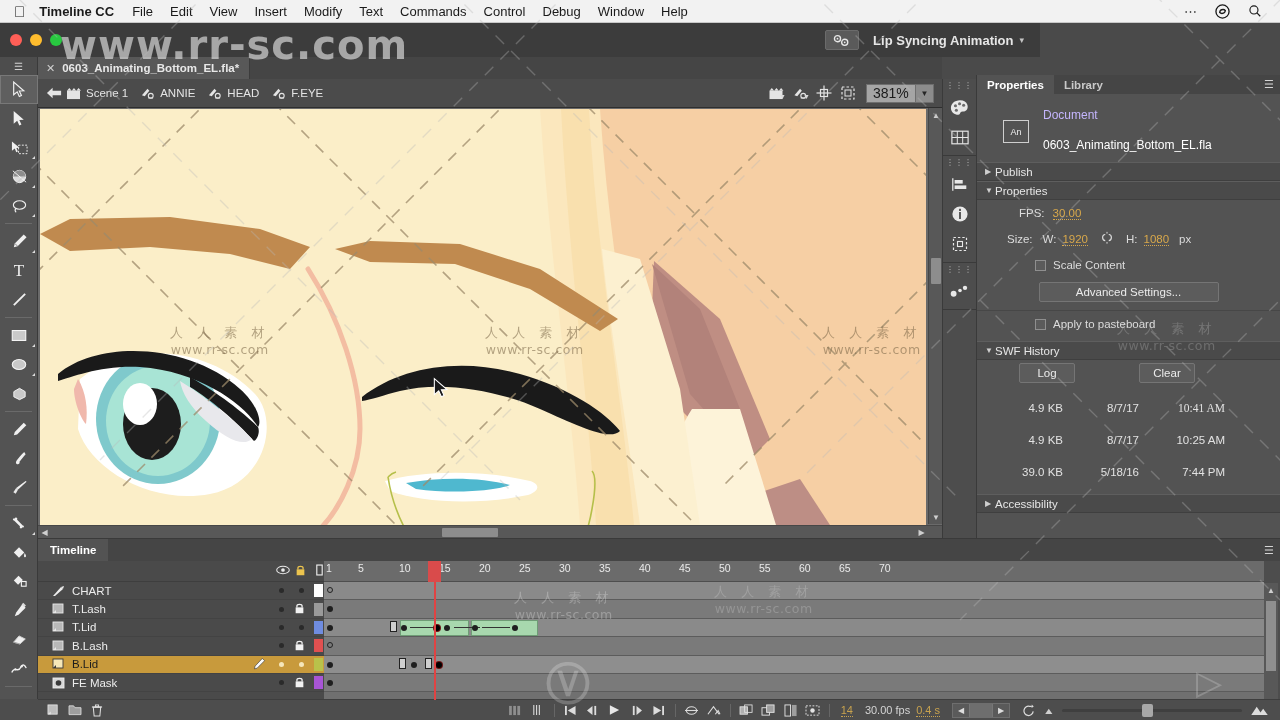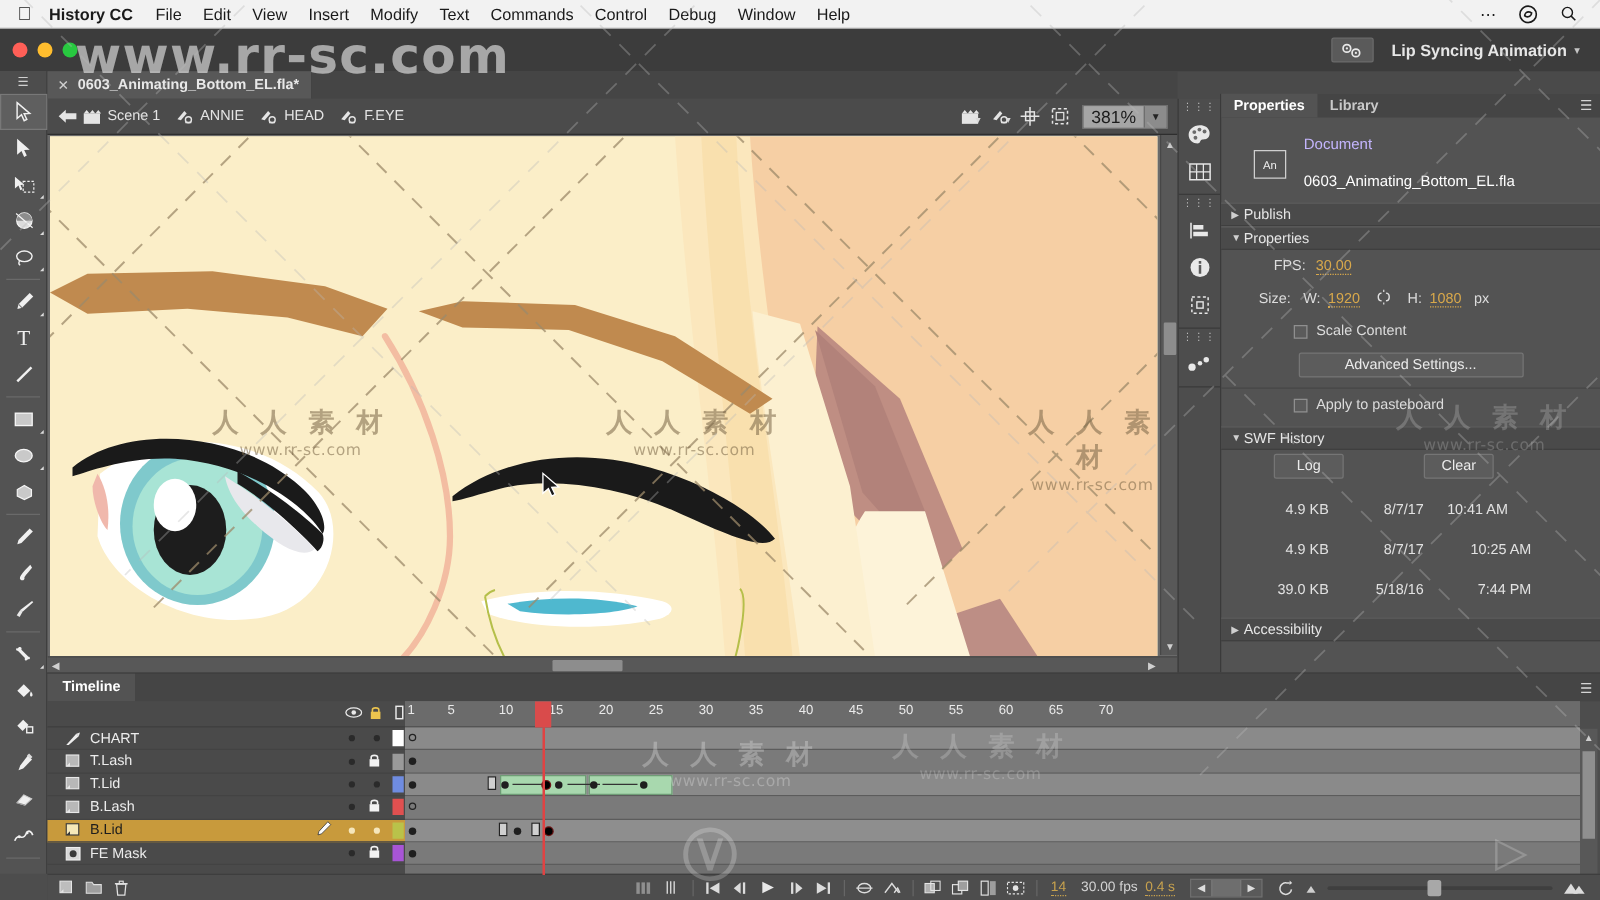--- a/index.html
+++ b/index.html
@@ -21,21 +21,21 @@
     border-bottom: 1px solid #c8c8c8;
   }
   .osbar .apple { margin: 0 14px 0 14px; font-size: 15px; line-height: 1; }
   .osbar .appname { font-weight: bold; margin-right: 18px; }
   .osbar .mi { margin-right: 17px; white-space: nowrap; }
   .osbar .spacer { flex: 1; }
   .osbar .right-ic { margin-right: 18px; font-size: 13px; display:flex; align-items:center;}
 
   
   .titlebar {
-    position: absolute; left: 0; top: 23px; width: 1280px; height: 34px;
+    position: absolute; left: 0; top: 23px; width: 1040px; height: 34px;
     background: #3c3c3c;
     display: flex; align-items: center;
   }
   .traffic { display: flex; gap: 8px; margin-left: 10px; }
   .dot { width: 12px; height: 12px; border-radius: 50%; }
   .dot.r { background: #ff5f57; }
   .dot.y { background: #ffbd2e; }
   .dot.g { background: #28c940; }
   .tb-spacer { flex: 1; }
   .ws-btn {
@@ -129,21 +129,21 @@
     border-top: 1px solid #474747;
   }
   .sb-h .thumb { position: absolute; left: 404px; top: 2px; width: 56px; height: 9px; background: #8d8d8d; border-radius: 1px;}
   .sb-h .ar { position:absolute; top:0; width:13px; height:13px; display:flex; align-items:center; justify-content:center; color:#cfcfcf; font-size:8px;}
 
   
   .wm {
     position: absolute; text-align: center; color: rgba(120,100,70,.55);
     pointer-events: none; font-family: "DejaVu Sans", sans-serif;
   }
-  .wm .cn { font-size: 21px; letter-spacing: 5px; font-weight: bold; }
+  .wm .cn { font-size: 13px; letter-spacing: 5px; font-weight: normal; }
   .wm .url { font-size: 12.5px; letter-spacing: .5px; }
   .wm-dark { color: rgba(235,235,235,.22); }
   .wm-big {
     position: absolute; color: rgba(255,255,255,.55); font-size: 40px;
     font-weight: bold; font-family: "DejaVu Sans", sans-serif; letter-spacing: 1px;
     pointer-events: none;
   }
 
   
   .diag { position: absolute; left:0; top:0; width: 1280px; height: 720px; pointer-events: none; }
@@ -259,21 +259,21 @@
     position: absolute; left: 0; top: 699px; width: 38px; height: 21px; background: #4d4d4d;
   }
 </style>
 </head>
 <body>
 
 <div id="app">
 
   <div class="osbar">
     <span class="apple"></span>
-    <span class="appname">History CC</span>
+    <span class="appname">Timeline CC</span>
     <span class="mi">File</span>
     <span class="mi">Edit</span>
     <span class="mi">View</span>
     <span class="mi">Insert</span>
     <span class="mi">Modify</span>
     <span class="mi">Text</span>
     <span class="mi">Commands</span>
     <span class="mi">Control</span>
     <span class="mi">Debug</span>
     <span class="mi">Window</span>
@@ -771,21 +771,21 @@
     </div>
 
     <div class="prow" style="padding-left:0; height:26px;">
       <span class="btn" style="width:56px;margin-left:42px;margin-right:64px;">Log</span>
       <span class="btn" style="width:56px;">Clear</span>
     </div>
 
     <div class="hist-row">
       <span style="width:86px;text-align:right;">4.9 KB</span>
       <span style="width:76px;text-align:right;">8/7/17</span>
-      <span style="width:86px;text-align:center;">10:41 AM</span>
+      <span style="width:86px;text-align:right;font-family:Liberation Serif, serif;">10:41 AM</span>
     </div>
     <div class="hist-row">
       <span style="width:86px;text-align:right;">4.9 KB</span>
       <span style="width:76px;text-align:right;">8/7/17</span>
       <span style="width:86px;text-align:right;">10:25 AM</span>
     </div>
     <div class="hist-row">
       <span style="width:86px;text-align:right;">39.0 KB</span>
       <span style="width:76px;text-align:right;">5/18/16</span>
       <span style="width:86px;text-align:right;">7:44 PM</span>

